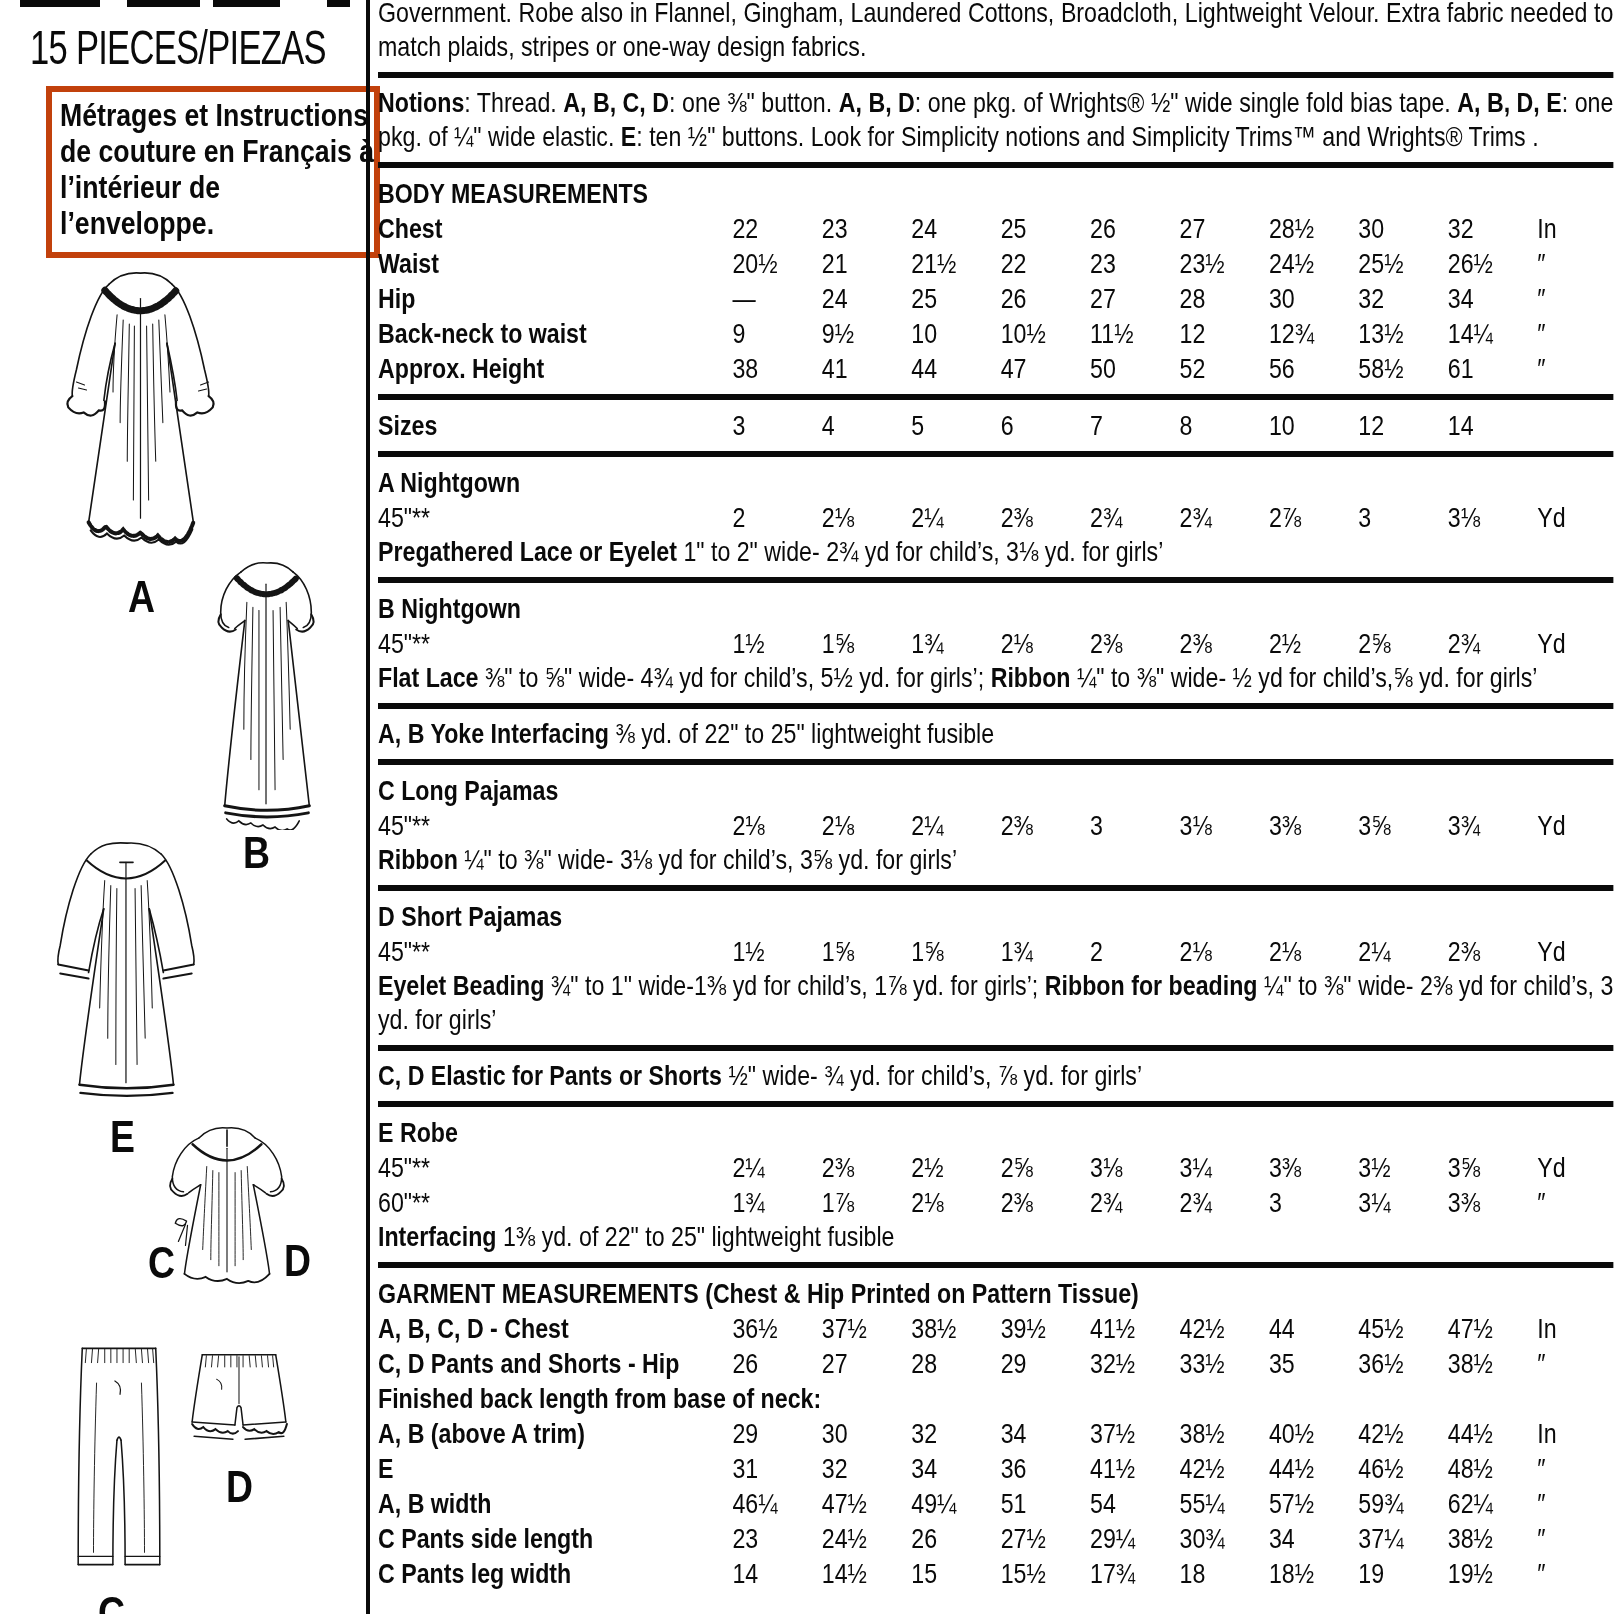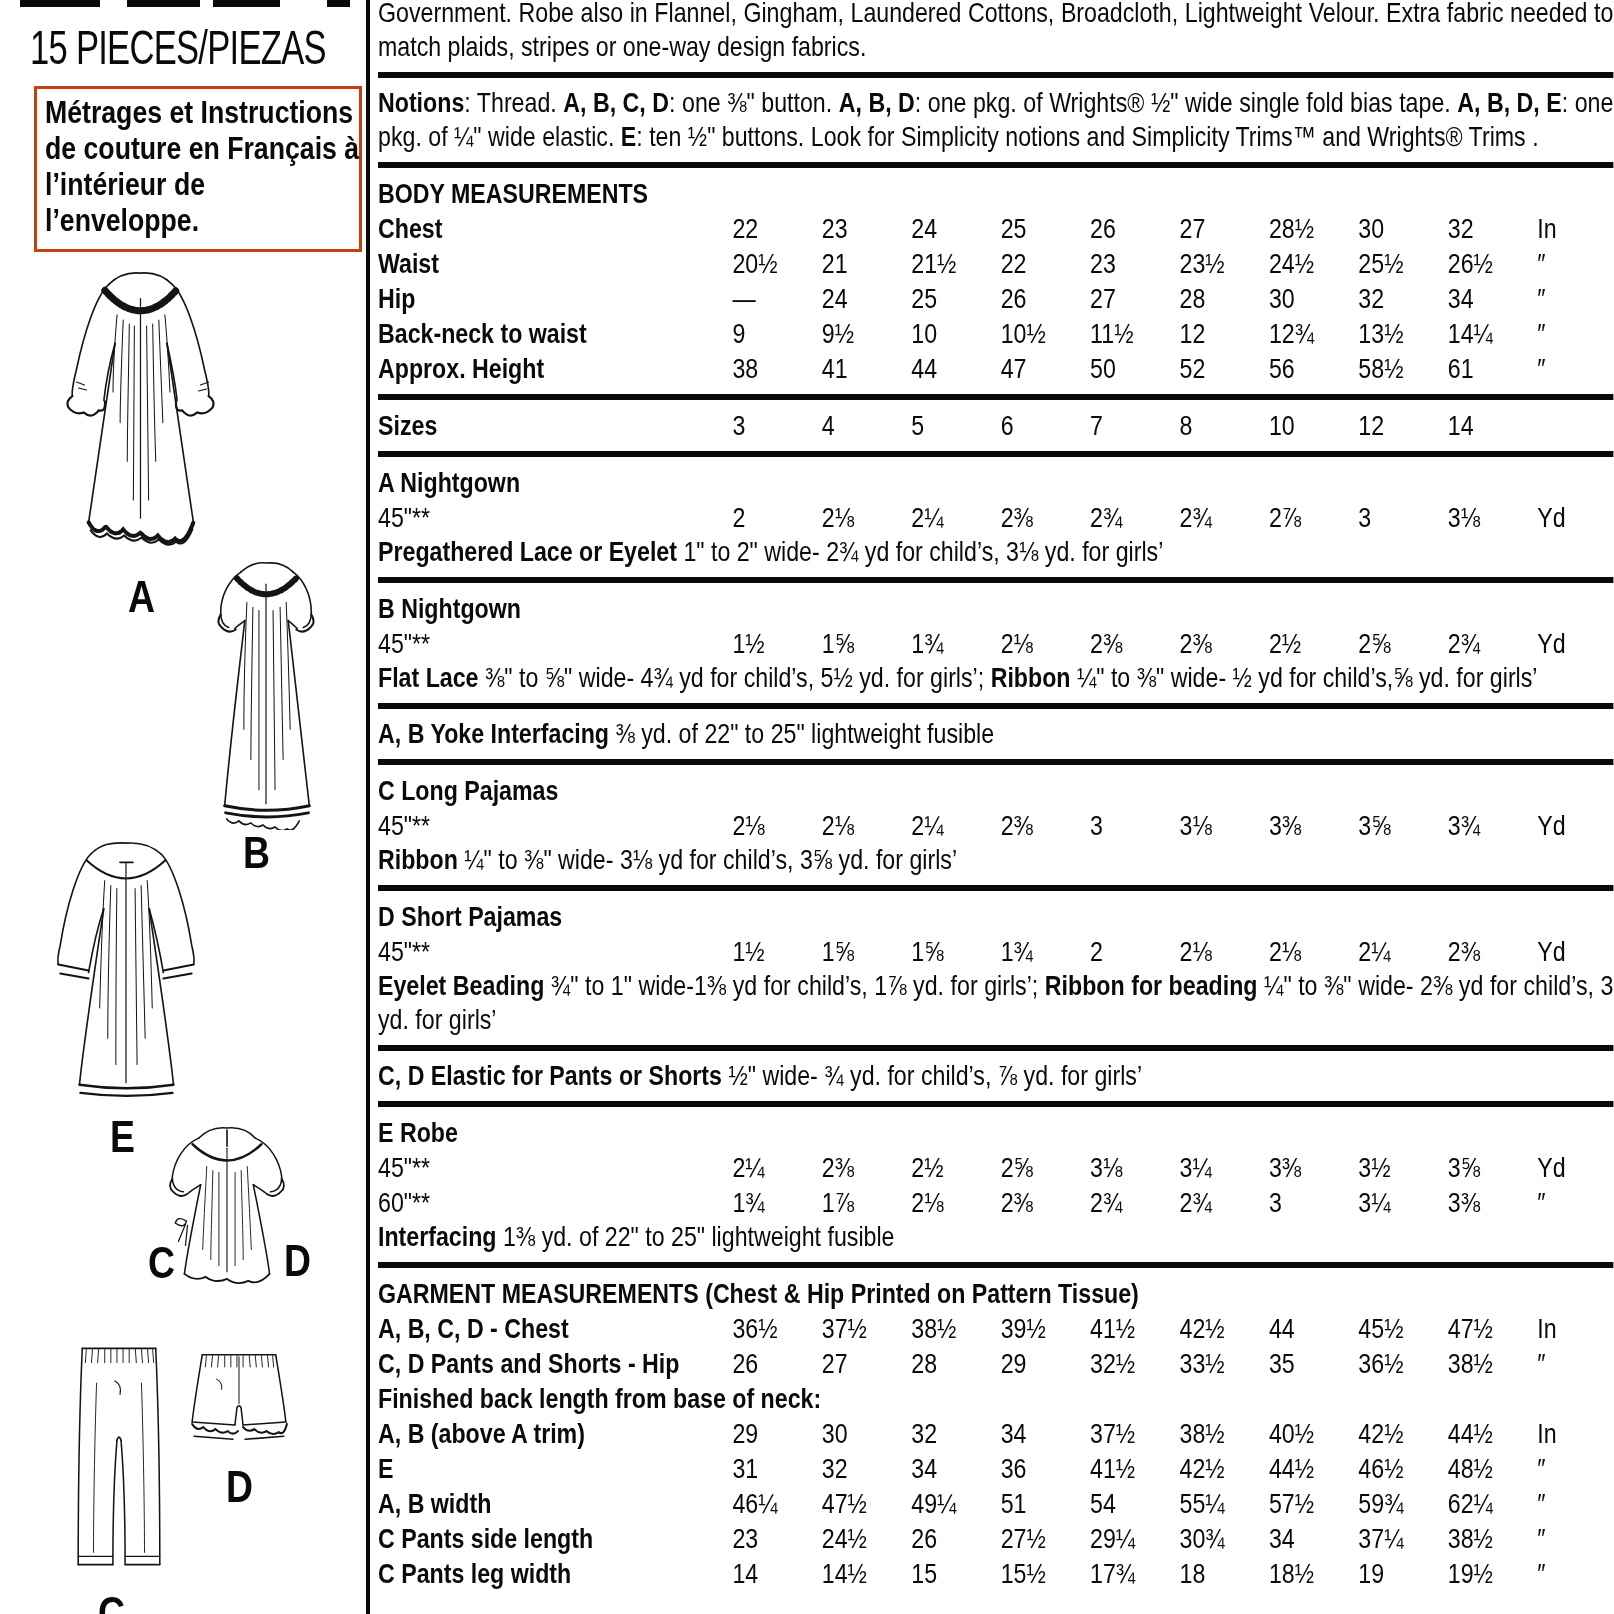--- a/index.html
+++ b/index.html
@@ -13,22 +13,22 @@
   
   .left-panel{position:absolute;left:0;top:0;width:366px;height:1240px;padding-left:18px;}
   .vdivider{position:absolute;left:366px;top:0;width:4px;height:1614px;background:#0a0a0a;}
   .cutbar{position:absolute;top:0;height:7px;background:#0a0a0a;}
   .pieces-heading{
     position:absolute;left:30px;top:20px;width:430px;
     font-size:48px;font-weight:400;letter-spacing:-1px;white-space:nowrap;
     transform:scaleX(0.72);transform-origin:0 0;
   }
   .french-box{
-    position:absolute;left:34px;top:86px;width:306px;
-    border:3px solid #c2410c;padding:6px 8px 10px 8px;
+    position:absolute;left:46px;top:86px;width:306px;
+    border:6px solid #c2410c;padding:6px 8px 10px 8px;
   }
   .french-box .line{
     font-weight:bold;font-size:31px;line-height:36px;white-space:nowrap;
     transform:scaleX(0.86);transform-origin:0 0;
   }
   .garment-label{
     position:absolute;font-weight:bold;font-size:44px;
     transform:scaleX(0.85);transform-origin:0 0;
   }
   .sketch{position:absolute;}

